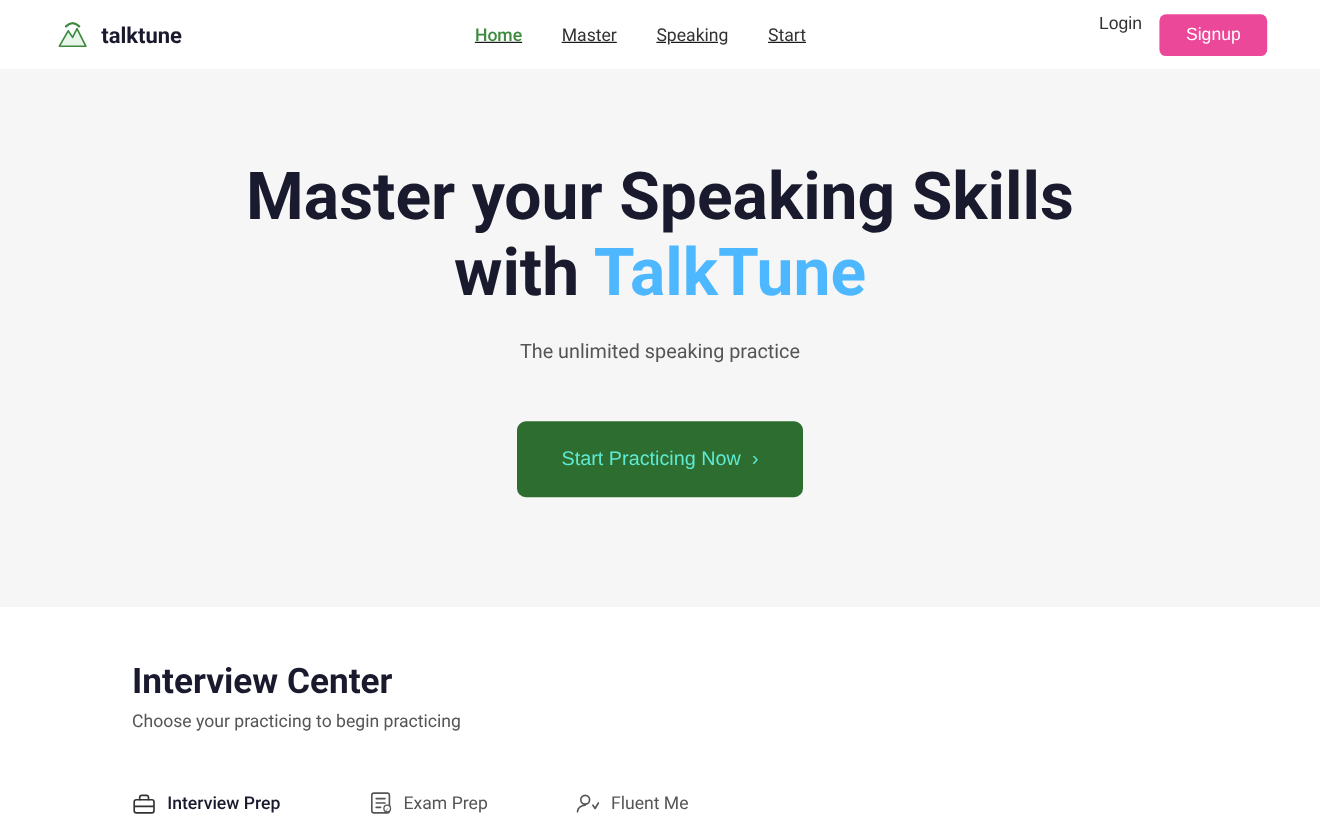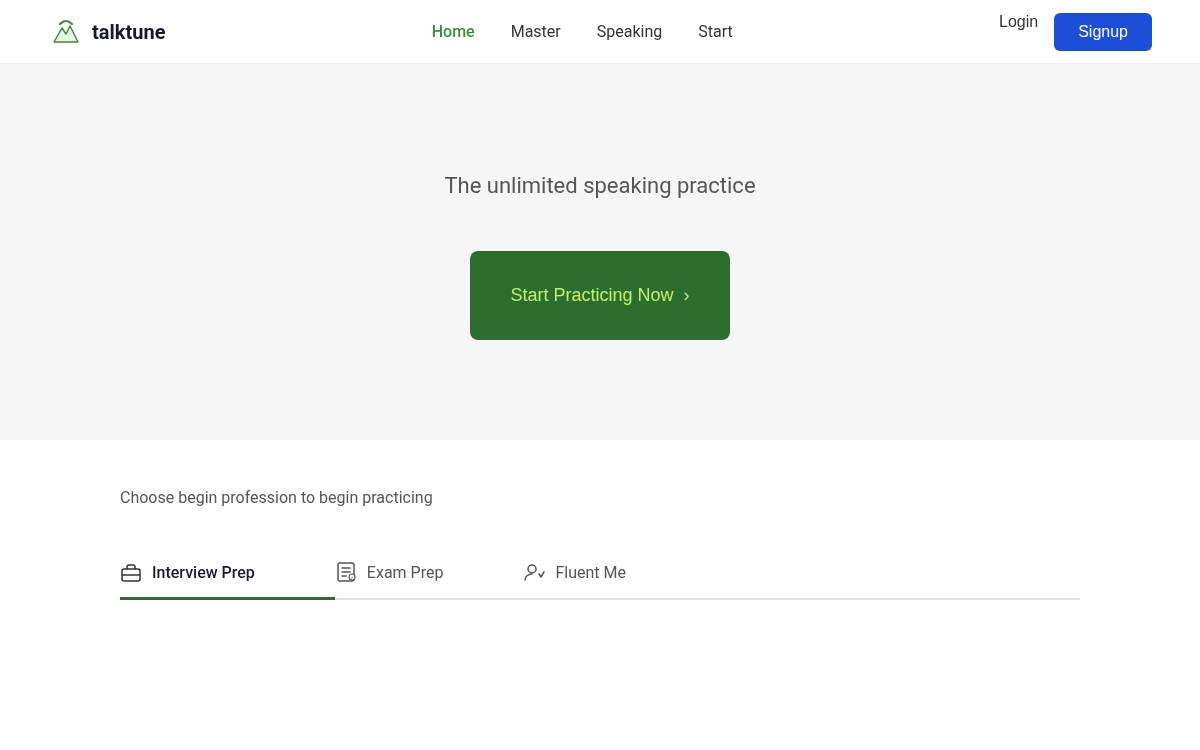--- a/index.html
+++ b/index.html
@@ -42,20 +42,21 @@
       font-size: 20px;
       font-weight: 700;
       color: #1a1a2e;
     }
 
     .nav-links {
       display: flex;
       align-items: center;
       gap: 36px;
       list-style: none;
+      text-decoration: underline;
     }
 
     .nav-links li a {
       text-decoration: none;
       font-size: 16px;
       color: #333;
       font-weight: 400;
     }
 
     .nav-links li a.active {
@@ -72,21 +73,21 @@
     .btn-login {
       background: none;
       border: none;
       font-size: 16px;
       color: #333;
       cursor: pointer;
       font-weight: 400;
     }
 
     .btn-signup {
-      background: #1d4ed8;
+      background: #ec4899;
       color: #fff;
       border: none;
       border-radius: 6px;
       padding: 10px 24px;
       font-size: 16px;
       font-weight: 500;
       cursor: pointer;
     }
 
     
@@ -107,32 +108,32 @@
       line-height: 1.15;
       max-width: 800px;
     }
 
     .hero-title .brand-color {
       color: #4db8ff;
     }
 
     .hero-subtitle {
       margin-top: 24px;
-      font-size: 22px;
+      font-size: 18px;
       color: #555;
       line-height: 1.6;
     }
 
     .btn-cta {
       margin-top: 48px;
       background: #2d6e30;
-      color: #bef264;
+      color: #5eead4;
       border: none;
       border-radius: 8px;
-      padding: 34px 40px;
+      padding: 24px 40px;
       font-size: 18px;
       font-weight: 500;
       cursor: pointer;
       display: flex;
       align-items: center;
       gap: 10px;
     }
 
     .btn-cta .arrow {
       font-size: 18px;
@@ -220,31 +221,37 @@
     </li>
   </ul>
 
   <div class="nav-actions">
     <button class="btn-login">Login</button>
     <button class="btn-signup">Signup</button>
   </div>
 </nav>
 
 <section class="hero">
+  <h1 class="hero-title">
+    <span>Master your Speaking Skills</span>
+    <br>
+    <span>with </span><span class="brand-color">TalkTune</span>
+  </h1>
   <p class="hero-subtitle">
     <span>The unlimited speaking practice</span><br>
   </p>
   <button class="btn-cta">
     <span>Start Practicing Now</span>
     <span class="arrow">›</span>
   </button>
 </section>
 
 <section class="interview-center">
-  <p class="section-subtitle">Choose begin profession to begin practicing</p>
+  <h2 class="section-title">Interview Center</h2>
+  <p class="section-subtitle">Choose your practicing to begin practicing</p>
 
   <div class="tabs">
 
     <div class="tab active">
       <span class="tab-icon">
         <svg width="22" height="22" viewBox="0 0 22 22" fill="none" xmlns="http://www.w3.org/2000/svg">
           <rect x="2" y="8" width="18" height="12" rx="2" stroke="#333" stroke-width="1.5"></rect>
           <path d="M7 8V6C7 4.9 7.9 4 9 4H13C14.1 4 15 4.9 15 6V8" stroke="#333" stroke-width="1.5" stroke-linecap="round"></path>
           <line x1="2" y1="14" x2="20" y2="14" stroke="#333" stroke-width="1.5"></line>
         </svg>

